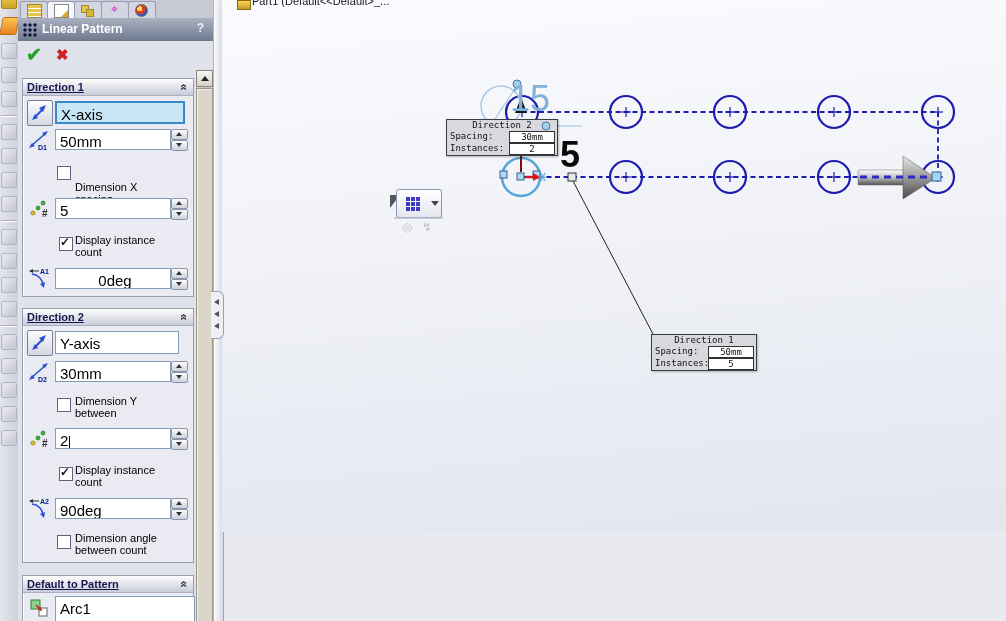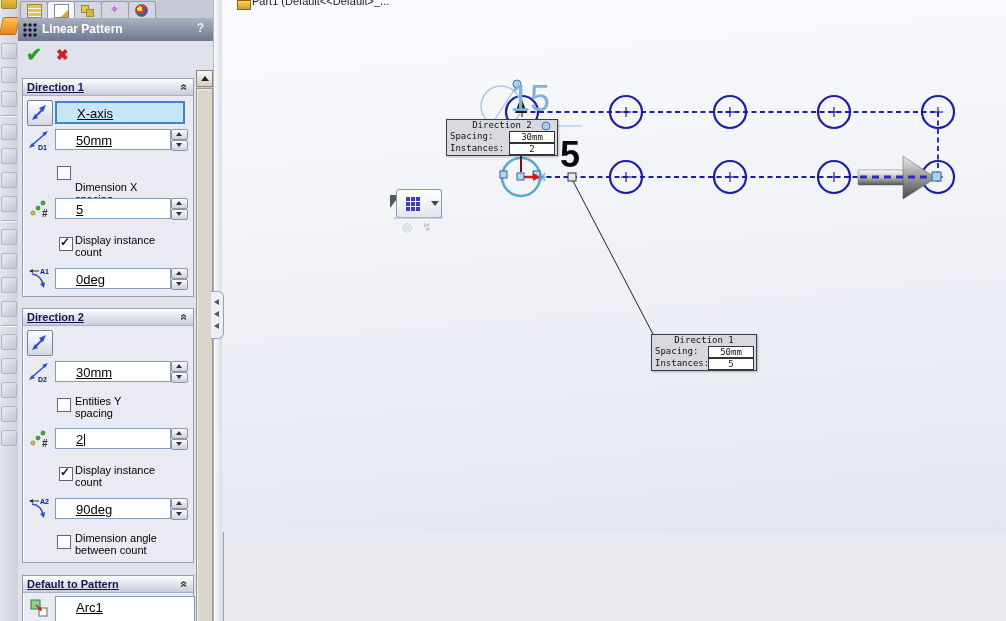--- a/index.html
+++ b/index.html
@@ -39,21 +39,21 @@
   .group-h{position:relative;height:17px;background:linear-gradient(#fefefe,#c9cbda);
     border-bottom:1px solid #aeafc1;font-size:11px;font-weight:bold;color:#16164e;
     text-decoration:underline;padding:2px 0 0 4px;box-sizing:border-box;}
   .chev{position:absolute;right:5px;top:1px;display:inline-block;transform:rotate(90deg);
     font-size:12px;color:#3a3b46;text-decoration:none;}
 
   .icbtn{position:absolute;width:24px;height:24px;background:linear-gradient(#fefefe,#d4d6e2);
     border:1px solid #7a7f98;border-radius:2px;}
   .icflat{position:absolute;width:24px;height:24px;}
   .tfield{position:absolute;height:21px;background:#fff;border:1px solid #7f9db9;
-    font-size:13px;color:#000;padding:3px 0 0 20px;box-sizing:border-box;white-space:nowrap;overflow:hidden;text-decoration:underline;}
+    font-size:15px;color:#000;padding:3px 0 0 4px;box-sizing:border-box;white-space:nowrap;overflow:hidden;}
   .tfield.hl{height:23px;background:#c9e6f8;border:2px solid #3a87c8;padding-top:3px;}
   .caret{display:inline-block;width:1px;height:12px;background:#000;margin-left:1px;vertical-align:-2px;}
 
   .spinner{position:absolute;width:17px;height:21px;}
   .spin{position:absolute;left:0;width:15px;height:9px;background:linear-gradient(#fdfdfd,#ced1dd);
     border:1px solid #8f93a8;border-radius:2px;}
   .spin.up{top:0}.spin.dn{top:11px}
   .spin::after{content:"";position:absolute;left:4px;}
   .spin.up::after{top:2px;border-left:3px solid transparent;border-right:3px solid transparent;border-bottom:4px solid #333;}
   .spin.dn::after{top:2px;border-left:3px solid transparent;border-right:3px solid transparent;border-top:4px solid #333;}
@@ -250,56 +250,57 @@
 
       <div class="icflat" style="left:4px;top:186px;">
         <svg width="26" height="26">
           <line x1="3" y1="6" x2="12" y2="6" stroke="#333" stroke-width="1"></line>
           <polygon points="2,6 6,4 6,8" fill="#333"></polygon>
           <path d="M5,9 A12,12 0 0 1 16,20" fill="none" stroke="#2b4fd0" stroke-width="1.5"></path>
           <polygon points="17,23 13,19 18,17" fill="#2b4fd0"></polygon>
           <text x="13" y="9" font-size="7" font-weight="bold" fill="#00208a">A1</text>
         </svg>
       </div>
-      <div class="tfield" style="left:32px;top:189px;width:116px;">0deg</div>
+      <div class="tfield" style="left:32px;top:189px;width:116px;text-align:center;">0deg</div>
       <div class="spinner" style="left:148px;top:189px;">
         <div class="spin up"></div>
         <div class="spin dn"></div>
       </div>
     </div>
 
     <div class="group" style="top:308px;height:253px;">
       <div class="group-h">
         <span>Direction 2</span>
         <span class="chev">«</span>
       </div>
       <div class="icbtn" style="left:4px;top:21px;">
         <svg width="22" height="22">
           <line x1="7" y1="16" x2="15" y2="8" stroke="#2b4fd0" stroke-width="2"></line>
           <polygon points="18,4 11,7 15,11" fill="#2b4fd0"></polygon>
           <polygon points="4,19 10,17 7,13" fill="#2b4fd0"></polygon>
         </svg>
       </div>
+      <div class="tfield" style="left:32px;top:22px;width:124px;height:23px;">Y-axis</div>
 
       <div class="icflat" style="left:4px;top:52px;">
         <svg width="24" height="22">
           <line x1="4" y1="17" x2="19" y2="4" stroke="#2b4fd0" stroke-width="1.6"></line>
           <polygon points="21,2 15,4 18,7" fill="#2b4fd0"></polygon>
             <polygon points="2,19 8,17 5,14" fill="#2b4fd0"></polygon>
           <text x="11" y="21" font-size="7" font-weight="bold" fill="#00208a">D2</text>
         </svg>
       </div>
       <div class="tfield" style="left:32px;top:52px;width:116px;">30mm</div>
       <div class="spinner" style="left:148px;top:52px;">
         <div class="spin up"></div>
         <div class="spin dn"></div>
       </div>
 
       <div class="cb" style="left:34px;top:89px;"></div>
-      <div class="cblbl" style="left:52px;top:86px;width:82px;">Entities Y spacing</div>
+      <div class="cblbl" style="left:52px;top:86px;width:82px;">Dimension Y between</div>
 
       <div class="icflat" style="left:6px;top:118px;">
         <svg width="24" height="22">
           <circle cx="4" cy="16" r="2" fill="#d4c02a" stroke="#8a7a10" stroke-width="0.7"></circle>
           <circle cx="9" cy="11" r="2" fill="#3fae3f" stroke="#1f7a1f" stroke-width="0.7"></circle>
           <circle cx="14" cy="6" r="2" fill="#3fae3f" stroke="#1f7a1f" stroke-width="0.7"></circle>
           <text x="13" y="20" font-size="10" font-weight="bold" fill="#333">#</text>
         </svg>
       </div>
       <div class="tfield" style="left:32px;top:119px;width:116px;">

